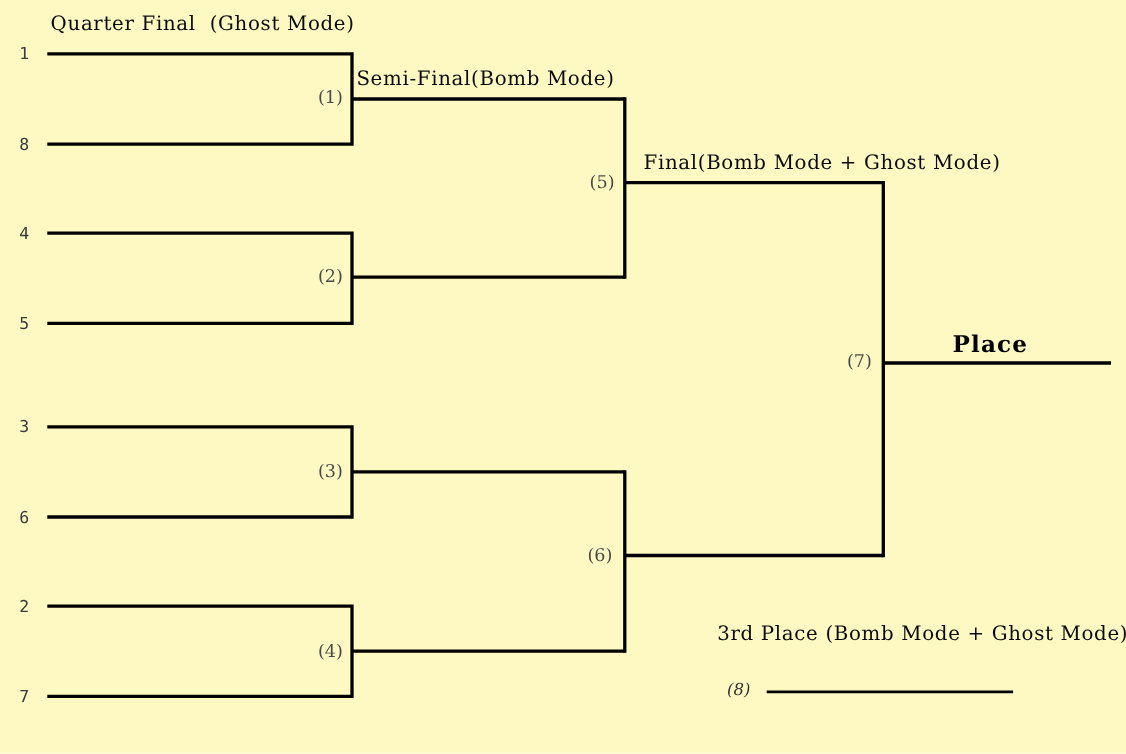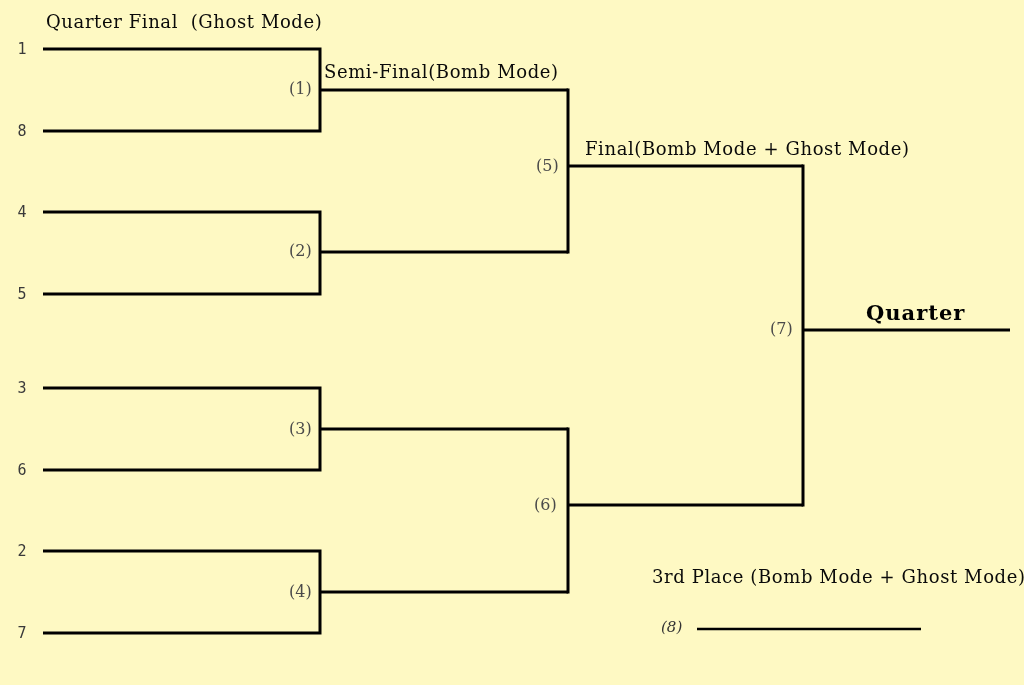--- a/index.html
+++ b/index.html
@@ -83,21 +83,21 @@
 
     <path d="M697,629 H921" stroke="#000000" stroke-width="2.5" fill="none"></path>
   </svg>
 
   <div class="round-label" style="left:46px; top:11px;">Quarter Final  (Ghost Mode)</div>
 
   <div class="round-label" style="left:585px; top:138px;">Final(Bomb Mode + Ghost Mode)</div>
 
   <div class="round-label" style="left:324px; top:61px;">Semi-Final(Bomb Mode)</div>
 
-  <div class="winner-label" style="left:866px; top:300px;">Quarter</div>
+  <div class="winner-label" style="left:866px; top:300px;">Place</div>
 
   <div class="round-label" style="left:652px; top:566px;">3rd Place (Bomb Mode + Ghost Mode)</div>
 
   <div class="seed-label" style="left:13px; top:40px;">1</div>
   <div class="seed-label" style="left:13px; top:122px;">8</div>
   <div class="seed-label" style="left:13px; top:203px;">4</div>
   <div class="seed-label" style="left:13px; top:285px;">5</div>
   <div class="seed-label" style="left:13px; top:379px;">3</div>
   <div class="seed-label" style="left:13px; top:461px;">6</div>
   <div class="seed-label" style="left:13px; top:542px;">2</div>

